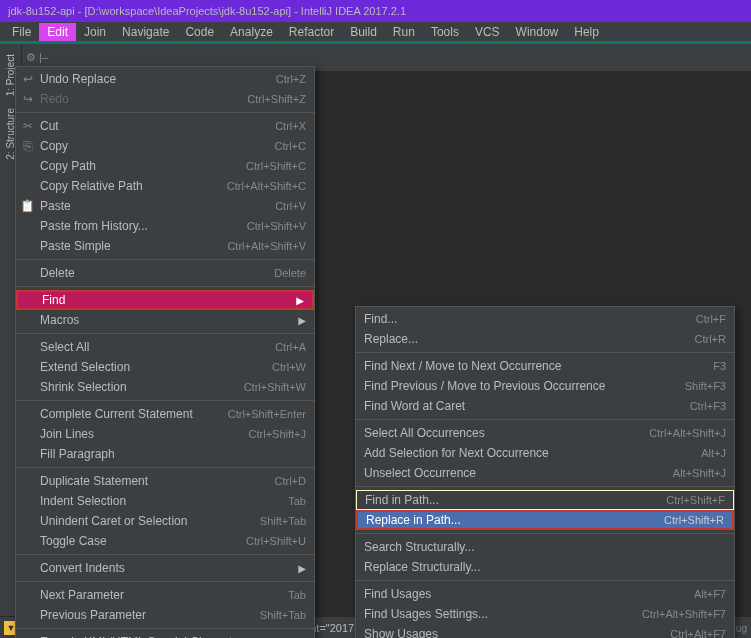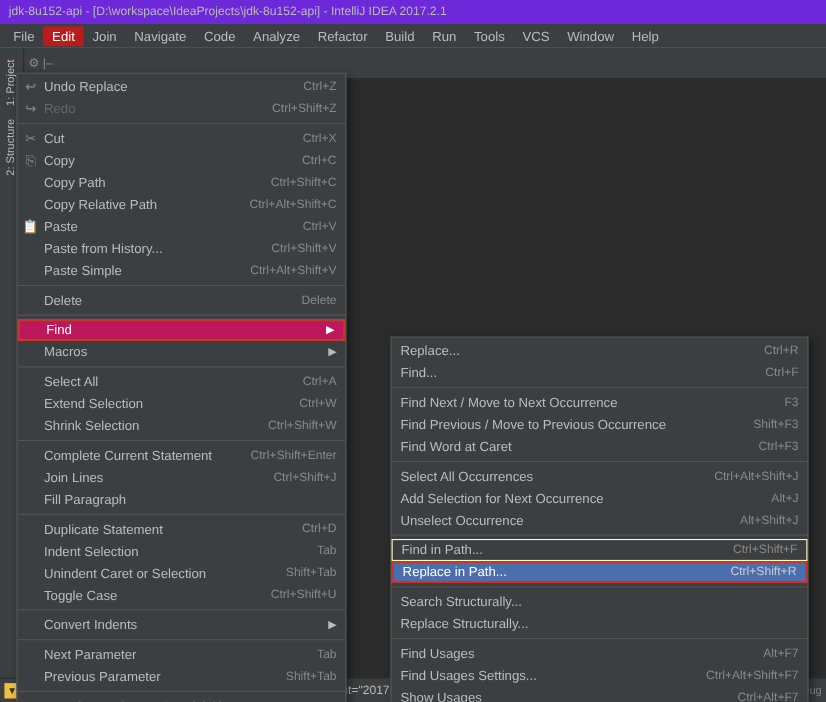--- a/index.html
+++ b/index.html
@@ -24,34 +24,34 @@
       font-size: 11px;
     }
 
     
     .menu-bar {
       height: 22px;
       background: #3c3f41;
       display: flex;
       align-items: center;
       padding: 0 4px;
-      border-bottom: 1px solid #0f766e;
+      border-bottom: 3px solid #0f766e;
     }
     .menu-item {
       padding: 2px 8px;
       color: #bbbbbb;
       font-size: 12px;
       cursor: pointer;
     }
     .menu-item:hover, .menu-item.active {
       background: #4b6eaf;
       color: white;
     }
     .menu-item.active {
-      background: #b91c1c;
+      background: #d946ef;
       color: white;
     }
 
     
     .main-area {
       display: flex;
       height: calc(638px - 44px - 22px);
       position: relative;
     }
 
@@ -404,26 +404,26 @@
         <span class="shortcut">Shift+Tab</span>
       </div>
       <div class="menu-separator"></div>
       <div class="menu-row">
         <span class="label">Encode XML/HTML Special Characters</span>
       </div>
     </div>
 
     <div class="submenu" style="top: 262px; left: 355px;">
       <div class="submenu-row">
+        <span class="label">Find...</span>
+        <span class="shortcut">Ctrl+F</span>
+      </div>
+      <div class="submenu-row">
         <span class="label">Replace...</span>
         <span class="shortcut">Ctrl+R</span>
-      </div>
-      <div class="submenu-row">
-        <span class="label">Find...</span>
-        <span class="shortcut">Ctrl+F</span>
       </div>
       <div class="submenu-separator"></div>
       <div class="submenu-row">
         <span class="label">Find Next / Move to Next Occurrence</span>
         <span class="shortcut">F3</span>
       </div>
       <div class="submenu-row">
         <span class="label">Find Previous / Move to Previous Occurrence</span>
         <span class="shortcut">Shift+F3</span>
       </div>

